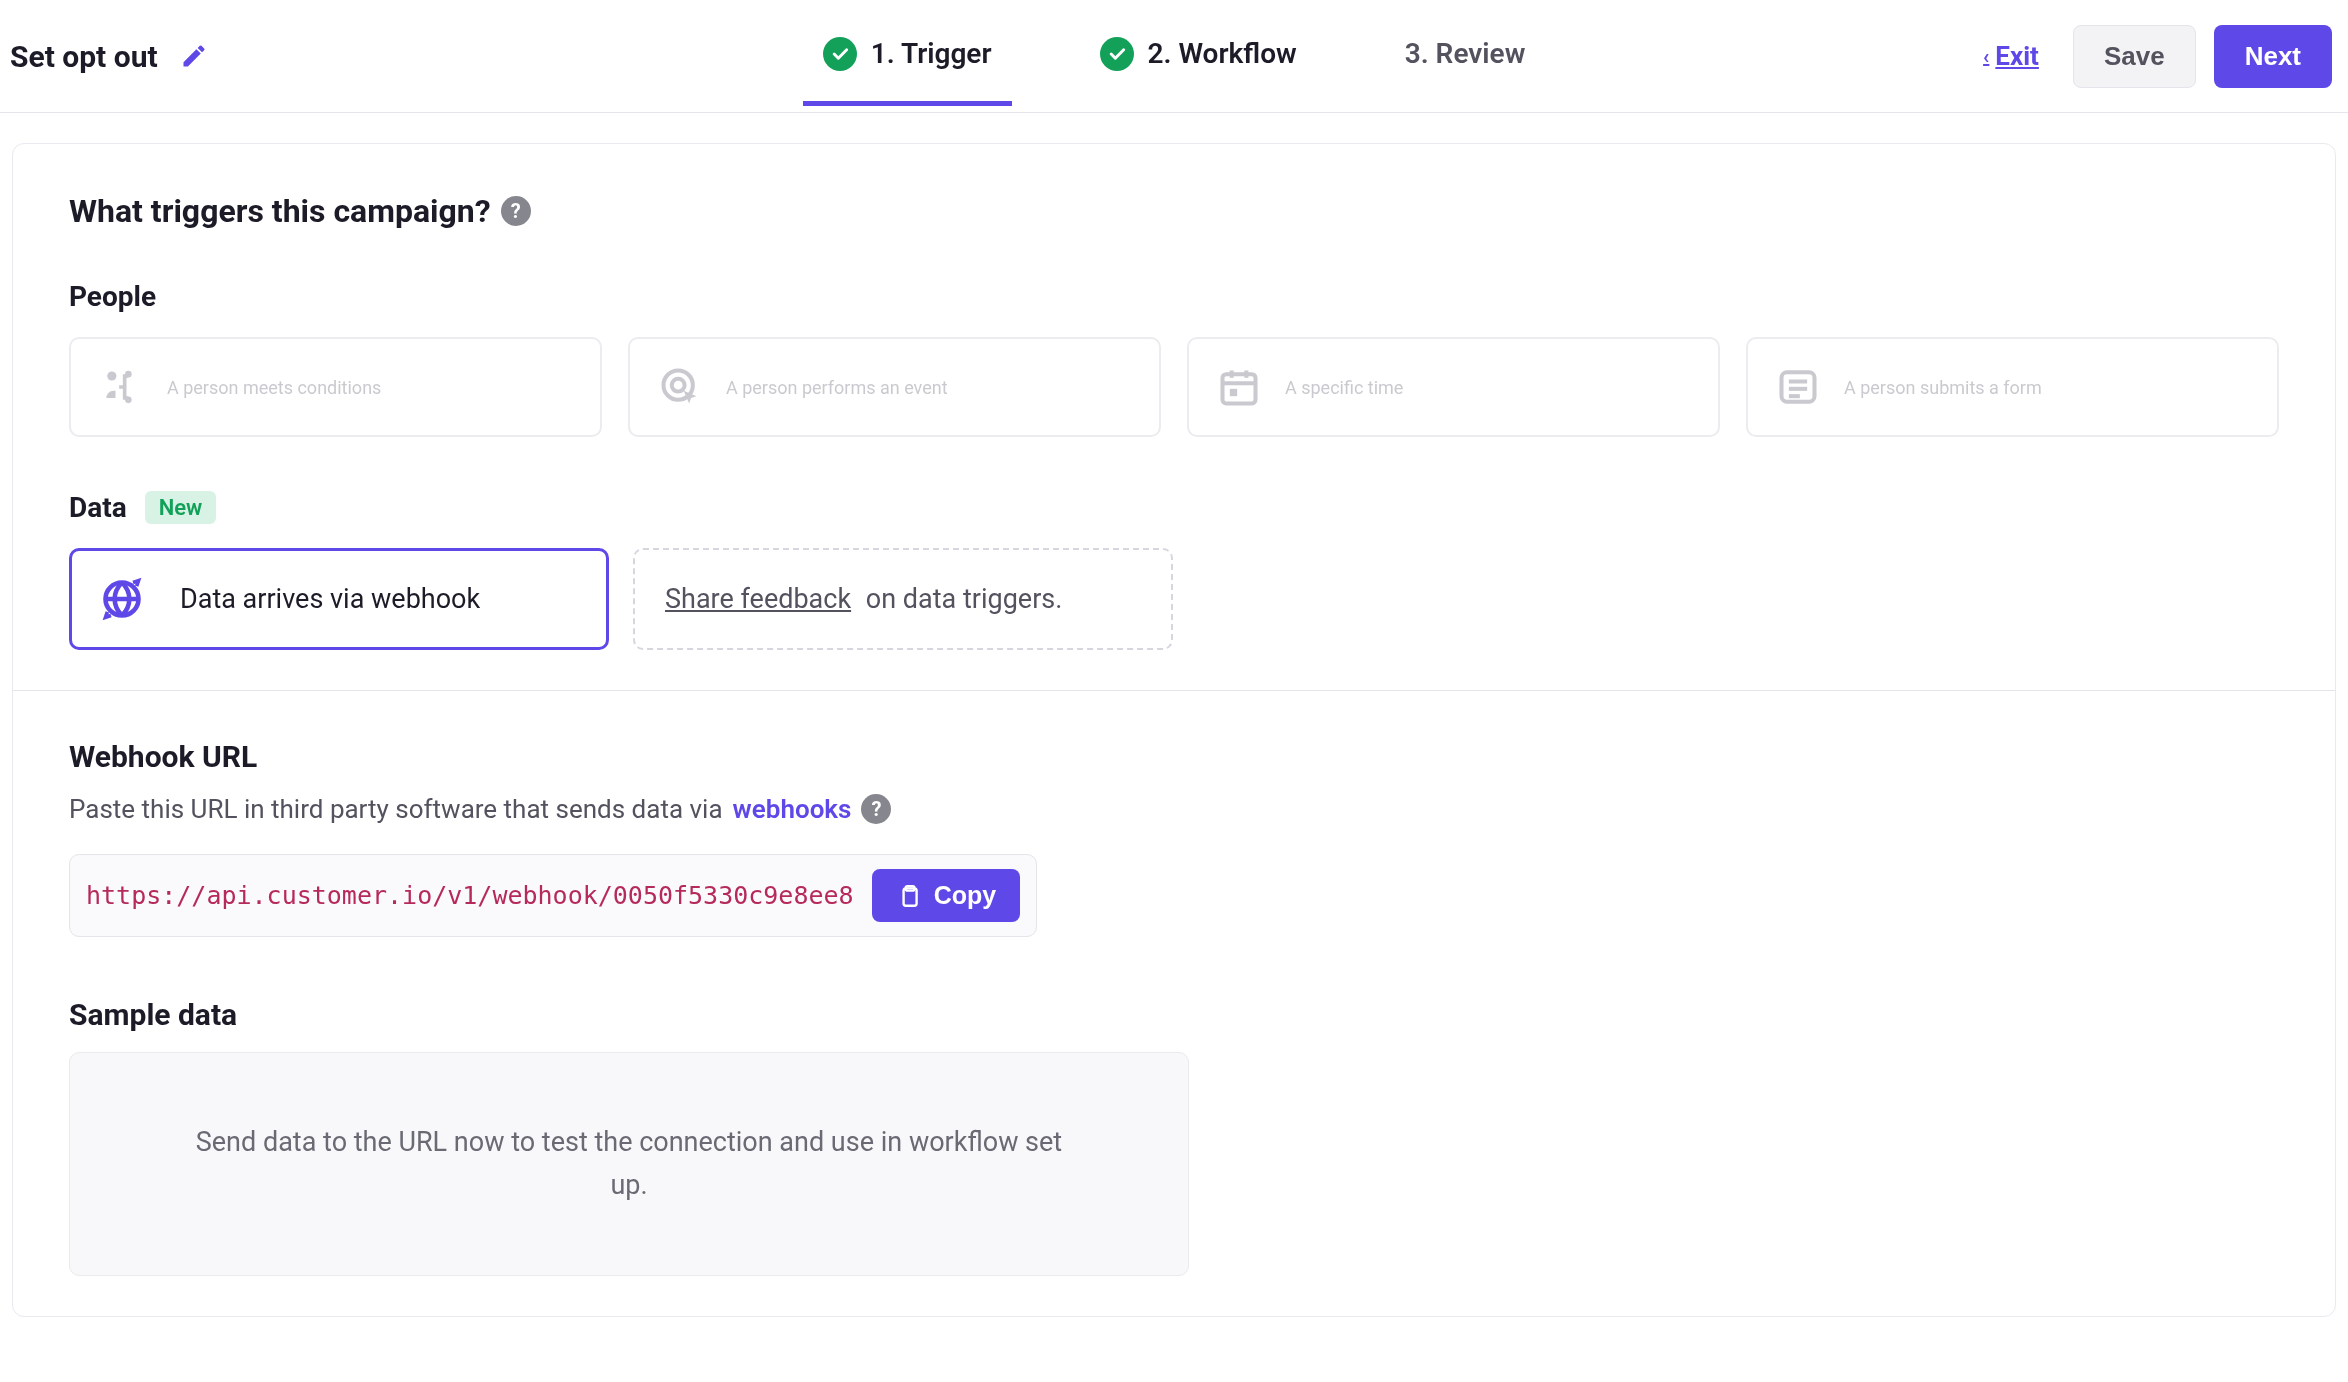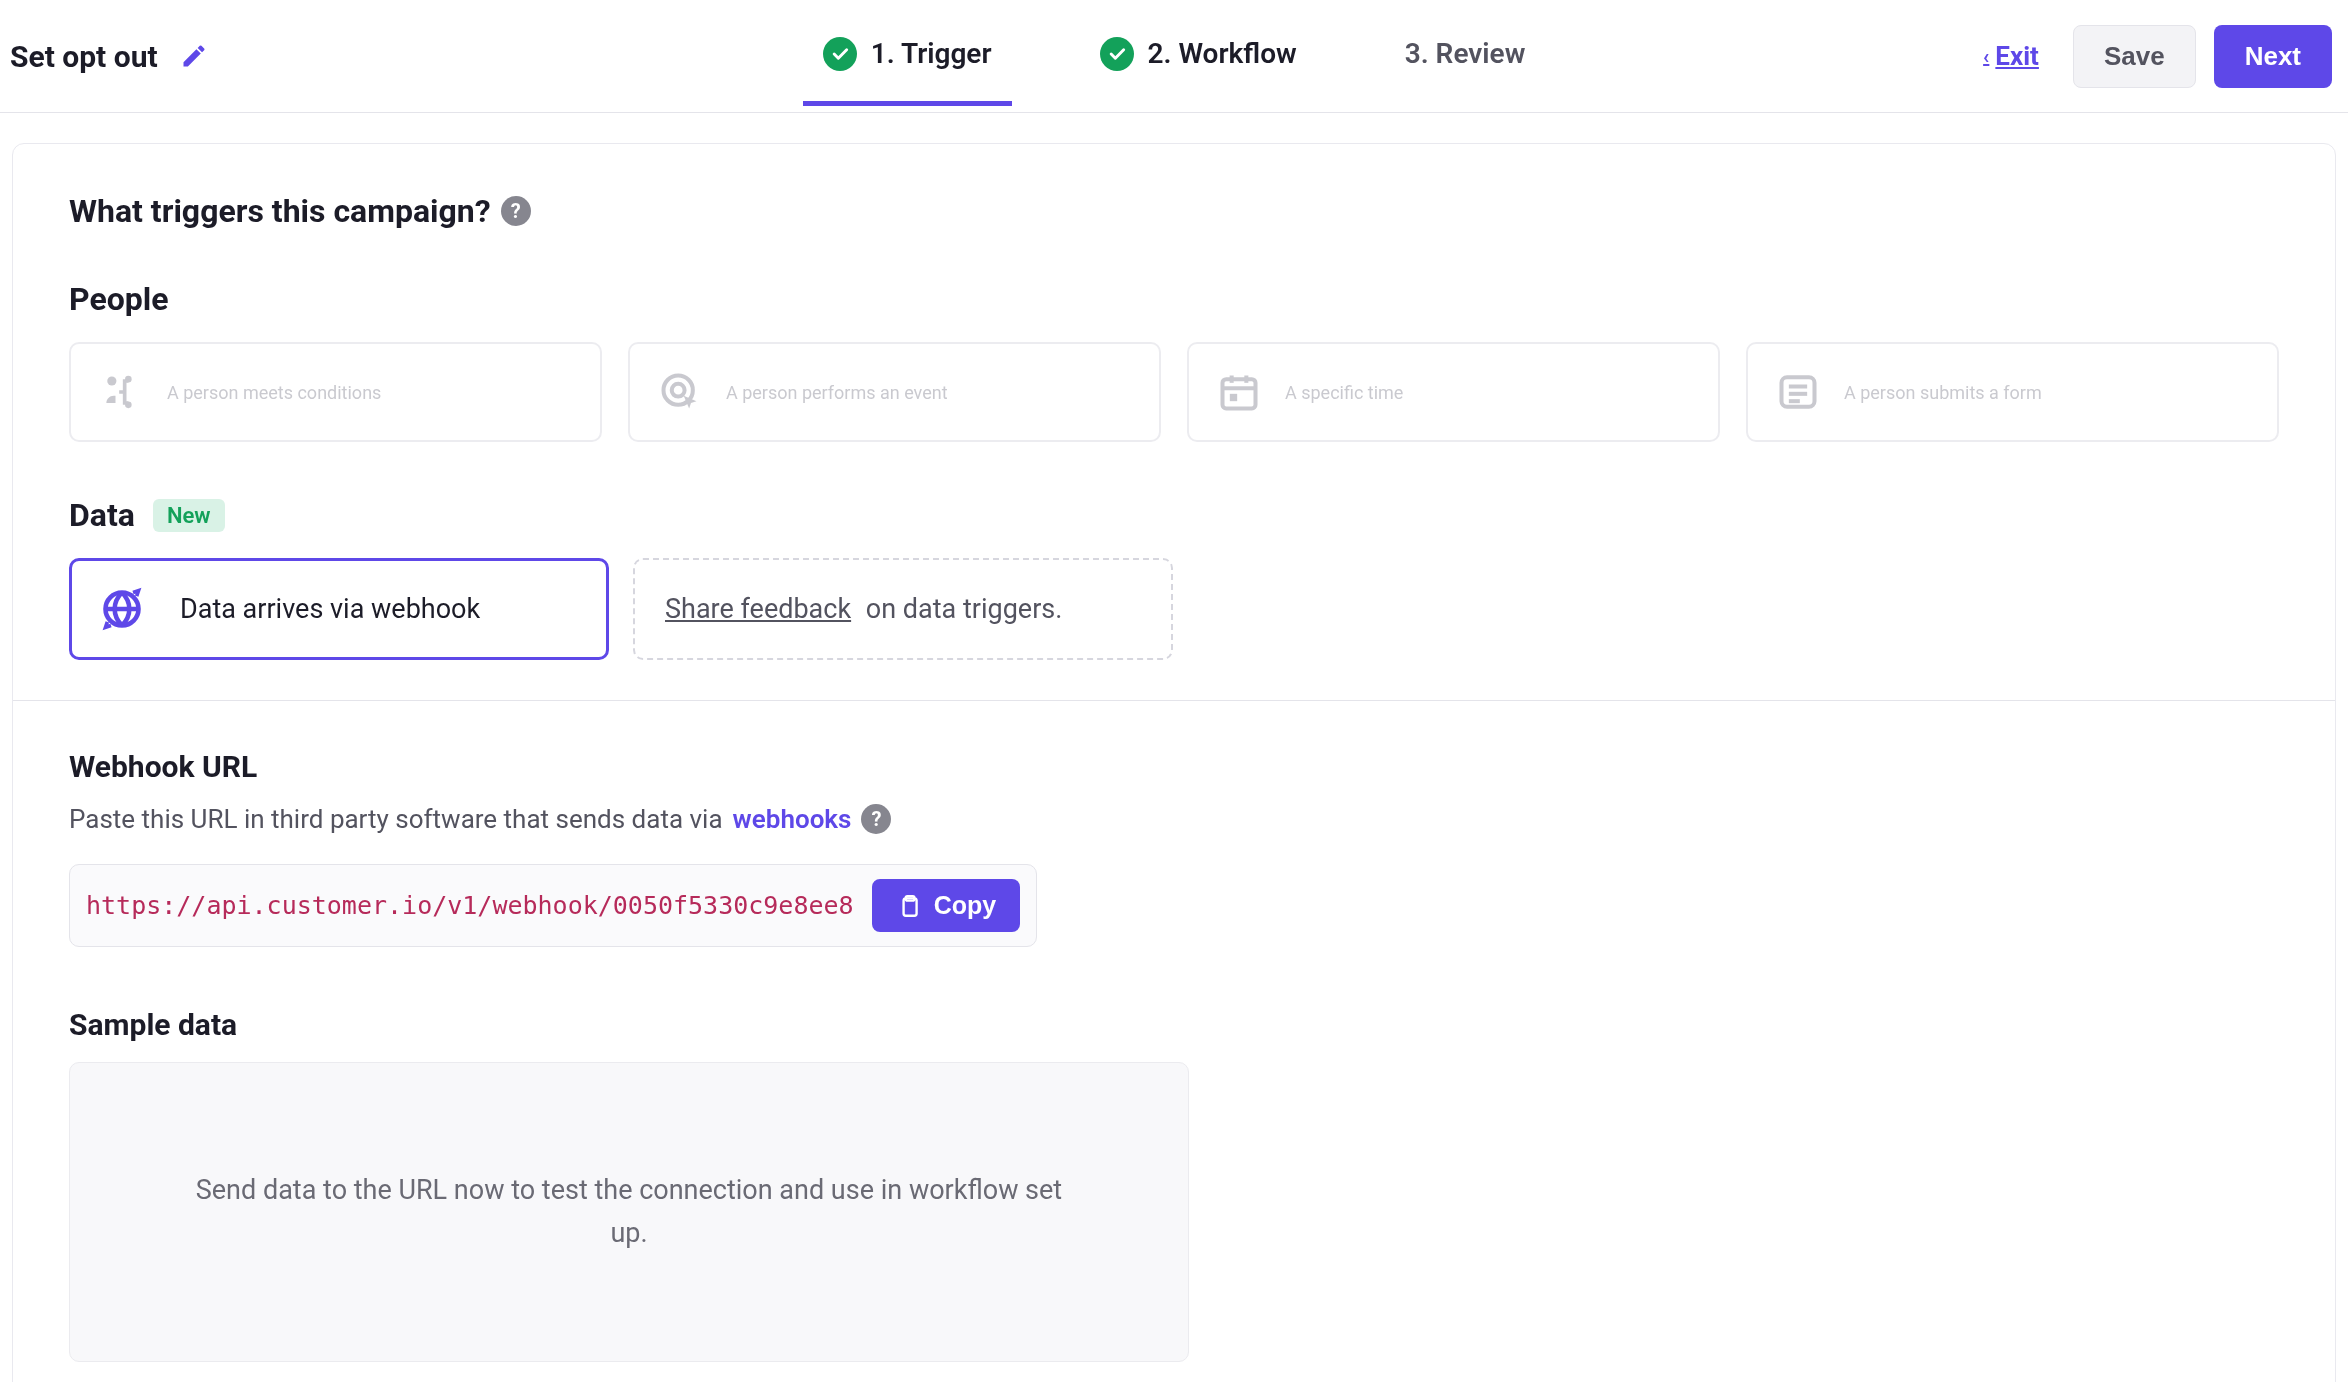--- a/index.html
+++ b/index.html
@@ -162,21 +162,21 @@
       cursor: pointer;
     }
 
     .group-label-row {
       display: flex;
       align-items: center;
       gap: 18px;
       margin-bottom: 24px;
     }
     .group-label {
-      font-size: 32px;
+      font-size: 28px;
       font-weight: 700;
     }
     .new-pill {
       background: #d9f2e6;
       color: #13a15a;
       font-size: 22px;
       font-weight: 600;
       padding: 4px 14px;
       border-radius: 6px;
     }
@@ -306,21 +306,21 @@
       fill: none;
       stroke: #fff;
       stroke-width: 2.2;
     }
 
     .sample-box {
       border: 1px solid #ebebef;
       background: #f8f8fa;
       border-radius: 10px;
       width: 1120px;
-      height: 300px;
+      height: 224px;
       display: flex;
       align-items: center;
       justify-content: center;
       padding: 40px 120px;
       text-align: center;
       color: #6a6a74;
       font-size: 27px;
       line-height: 1.6;
     }
   </style>

